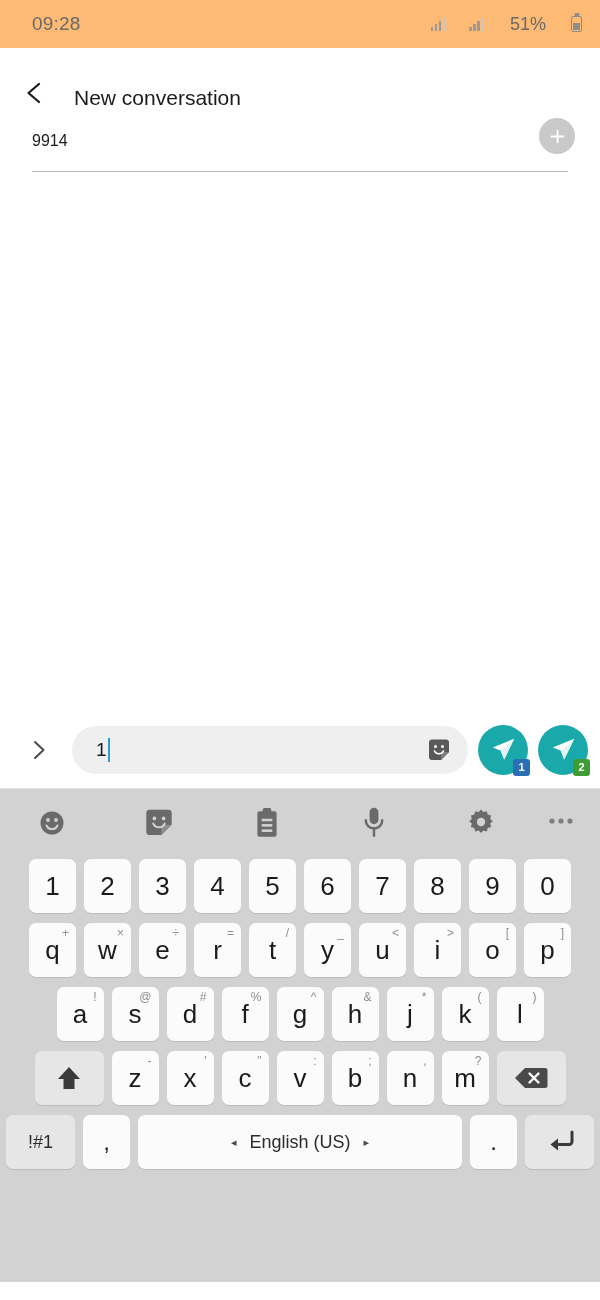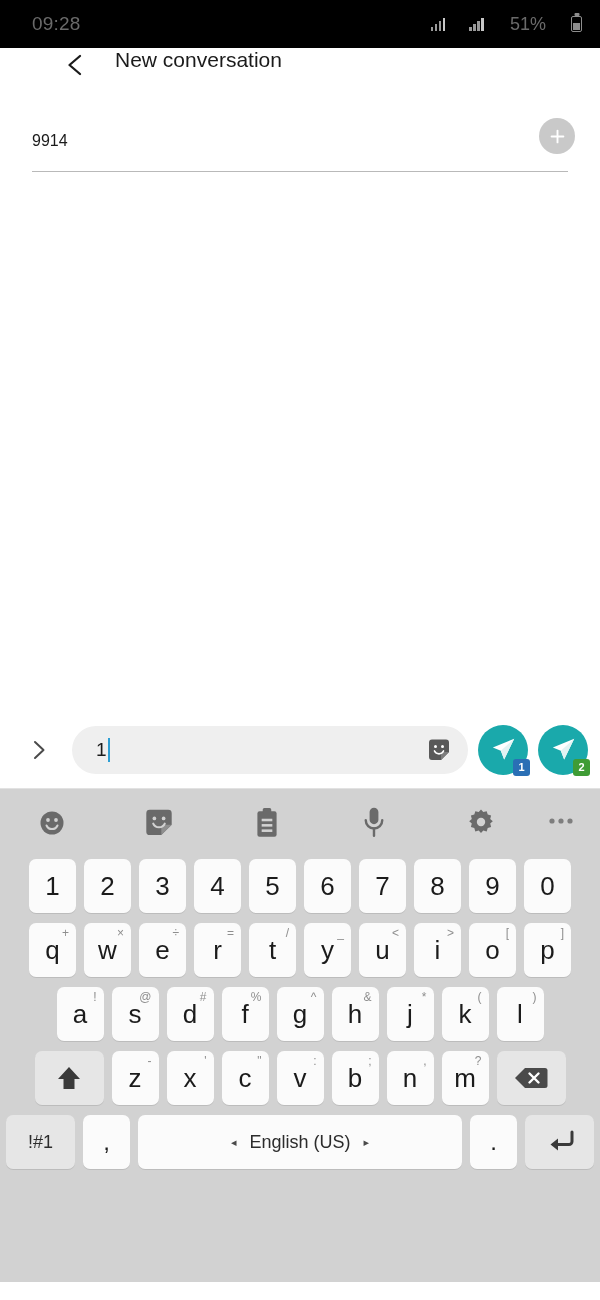--- a/index.html
+++ b/index.html
@@ -8,40 +8,40 @@
     font-family:"Liberation Sans", sans-serif;
     background:#ffffff;
     position:relative;
     overflow:hidden;
     -webkit-font-smoothing:antialiased;
   }
 
   
   .statusbar {
     height:48px; display:flex; align-items:center;
-    padding:0 18px 0 32px; background:#000000;
+    padding:0 18px 0 32px; background:#fdba74;
   }
   .status-time { font-size:19px; color:#6a6a6a; letter-spacing:.2px; }
   .status-right { margin-left:auto; display:flex; align-items:center; gap:24px; }
   .signal { display:flex; align-items:flex-end; gap:1.5px; height:14px; }
   .signal i { display:block; width:2.5px; background:#9a9a9a; }
   .signal i:nth-child(1){height:4px;}
   .signal i:nth-child(2){height:7px;}
   .signal i:nth-child(3){height:10px;}
   .signal i:nth-child(4){height:13px;background:#c8c8c8;}
   .status-batt-text { font-size:18px; color:#6a6a6a; margin-left:2px; }
   .batt { width:11px; height:16px; border:1.6px solid #8d8d8d; border-radius:2px;
           position:relative; margin-left:1px; }
   .batt::before { content:""; position:absolute; top:-4px; left:50%; transform:translateX(-50%);
                   width:5px; height:2.5px; background:#8d8d8d; border-radius:1px; }
   .batt::after { content:""; position:absolute; left:1px; right:1px; bottom:1px;
                  height:48%; background:#8d8d8d; }
 
   
-  .appbar { height:62px; display:flex; align-items:flex-start; padding:0 21px;margin-left:41px; }
+  .appbar { height:62px; display:flex; align-items:flex-end; padding:0 21px; }
   .back-btn { width:34px; height:34px; display:flex; align-items:center; justify-content:center;
               margin-left:-4px; }
   .appbar-title { font-size:21px; color:#1b1b1b; margin-left:23px; }
 
   
   .recipient-wrap { padding:0 32px; position:relative; }
   .recipient-row { height:62px; display:flex; align-items:center;
                    border-bottom:1.3px solid #b9b9b9; }
   .recipient-value { font-size:16px; color:#1b1b1b; }
   .add-recipient { position:absolute; right:25px; top:8px; width:36px; height:36px;

